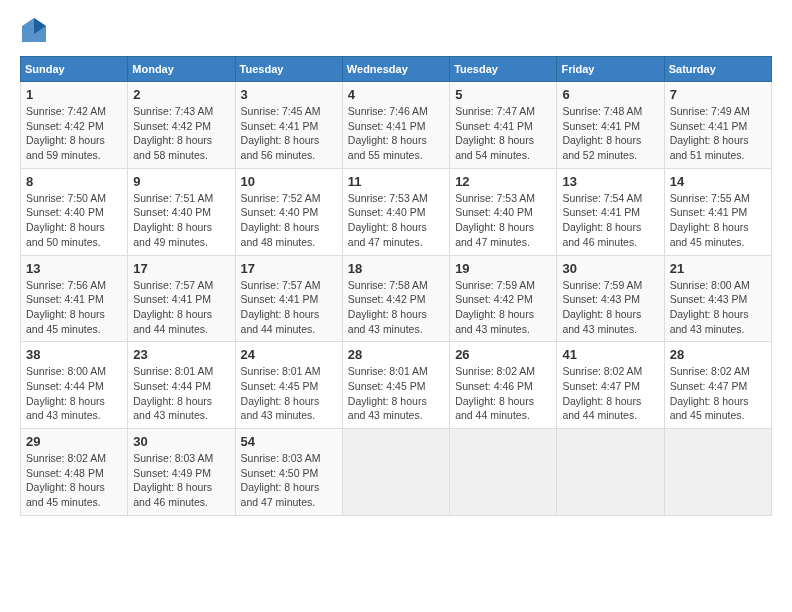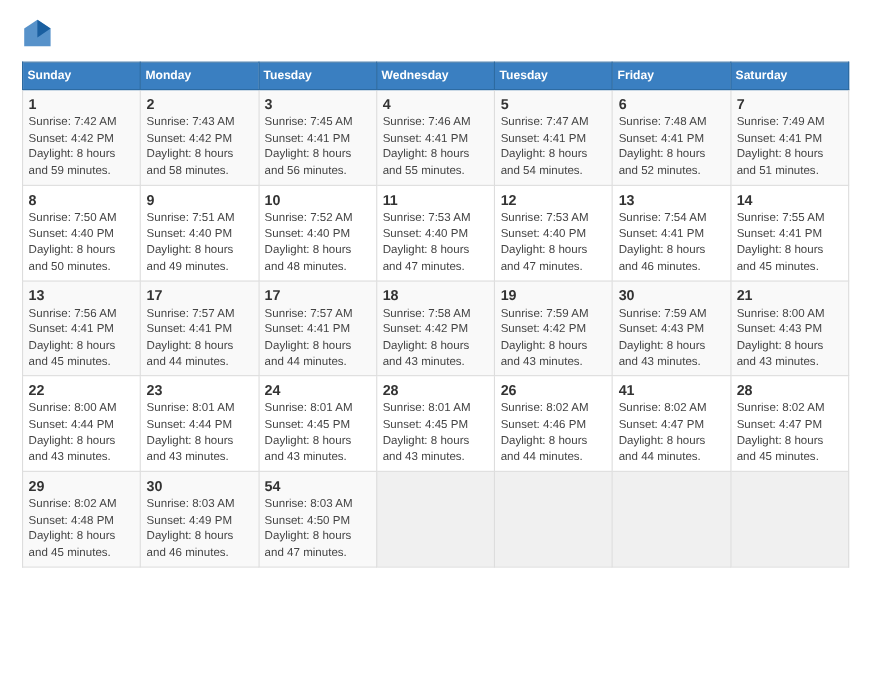--- a/index.html
+++ b/index.html
@@ -216,21 +216,21 @@
             <span class="day-num">30</span>
             <div class="day-info">Sunrise: 7:59 AM<br>Sunset: 4:43 PM<br>Daylight: 8 hours<br>and 43 minutes.</div>
           </td>
           <td>
             <span class="day-num">21</span>
             <div class="day-info">Sunrise: 8:00 AM<br>Sunset: 4:43 PM<br>Daylight: 8 hours<br>and 43 minutes.</div>
           </td>
         </tr>
         <tr>
           <td>
-            <span class="day-num">22</span>
+            <span class="day-num">38</span>
             <div class="day-info">Sunrise: 8:00 AM<br>Sunset: 4:44 PM<br>Daylight: 8 hours<br>and 43 minutes.</div>
           </td>
           <td>
             <span class="day-num">23</span>
             <div class="day-info">Sunrise: 8:01 AM<br>Sunset: 4:44 PM<br>Daylight: 8 hours<br>and 43 minutes.</div>
           </td>
           <td>
             <span class="day-num">24</span>
             <div class="day-info">Sunrise: 8:01 AM<br>Sunset: 4:45 PM<br>Daylight: 8 hours<br>and 43 minutes.</div>
           </td>

